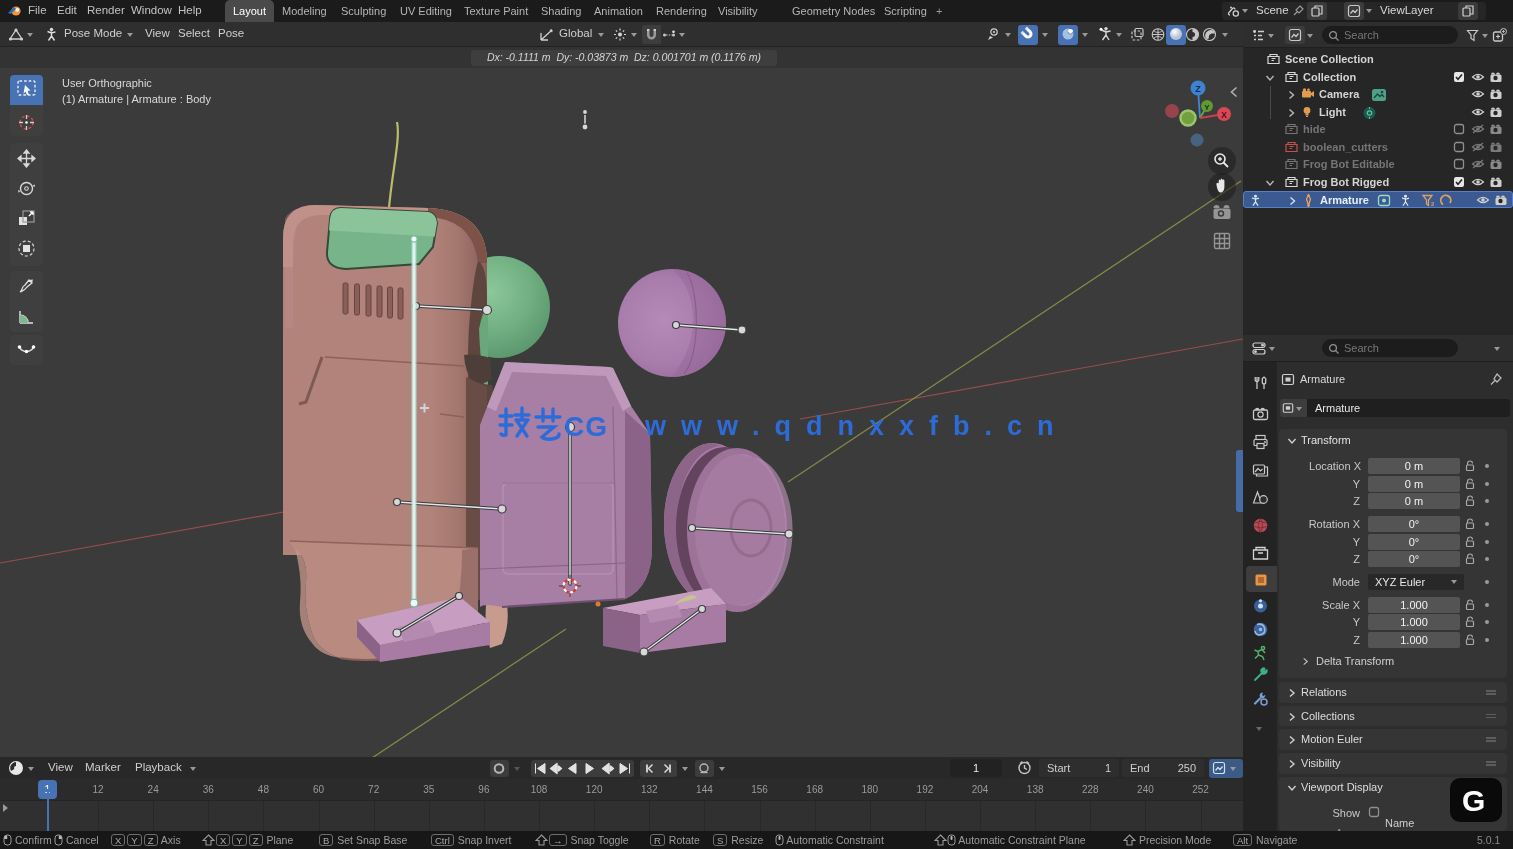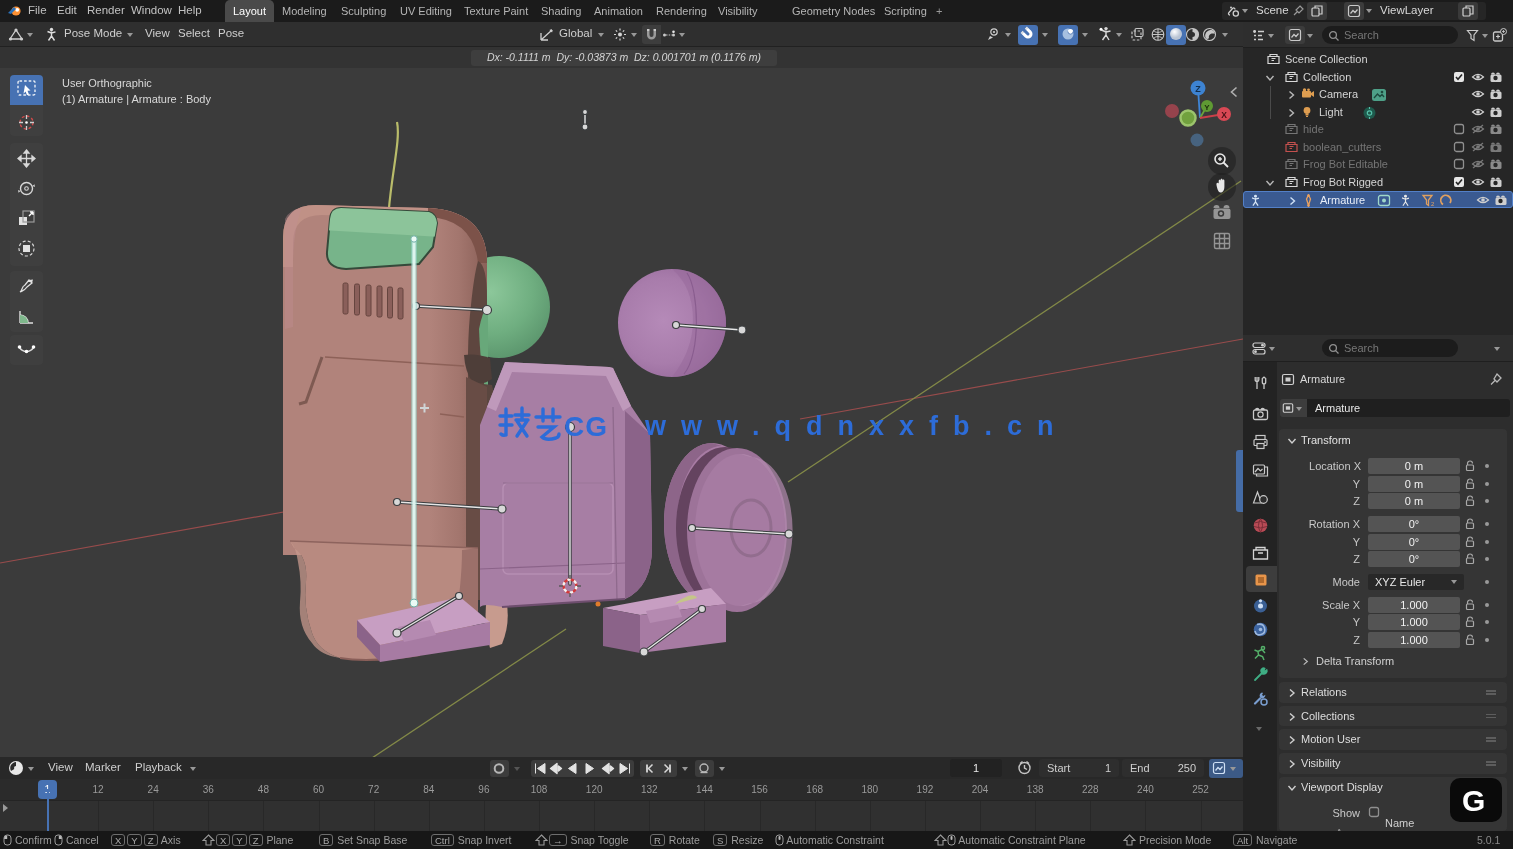--- a/index.html
+++ b/index.html
@@ -19,21 +19,21 @@
 #infostrip span{position:absolute;left:471px;top:3px;width:306px;height:16px;background:#3e3e3e;border-radius:3px;color:#d5d5d5;font-size:10.5px;text-align:center;line-height:15px;}
 .vptext{color:#d9d9d9;font-size:11px;}
 
 .tbtn{position:absolute;left:10px;width:33px;height:30px;background:#3f3f3f;border-radius:4px;}
 .tbtn.active{background:#4772b3;}
 
 #rpanel{left:1243px;top:22px;width:270px;height:809px;background:#262626;}
 #outhead{left:1243px;top:22px;width:270px;height:26px;background:#2e2e2e;border-bottom:1px solid #1f1f1f;}
 .srch{position:absolute;background:#1c1c1c;border-radius:10px;color:#7f7f7f;font-size:11px;}
 
-.orow{position:absolute;left:1243px;width:270px;height:17.5px;font-size:11px;color:#d4d4d4;}
+.orow{position:absolute;left:1243px;width:270px;height:17.5px;font-size:11px;color:#d4d4d4;font-weight:bold;}
 .orow .ic{position:absolute;top:2px;}
 
 #prophead{left:1243px;top:335px;width:270px;height:27px;background:#2e2e2e;border-bottom:1px solid #1f1f1f;}
 #propbody{left:1277px;top:362px;width:236px;height:469px;background:#2d2d2d;}
 #proptabs{left:1243px;top:362px;width:34px;height:469px;background:#232323;}
 .field{position:absolute;background:#545454;border-radius:2px;color:#f2f2f2;font-size:11px;text-align:center;height:16px;line-height:16px;}
 .plabel{position:absolute;color:#c8c8c8;font-size:11px;text-align:right;}
 
 #tl{left:0;top:757px;width:1243px;height:74px;background:#2b2b2b;}
 #tlhead{position:absolute;left:0;top:0;width:1243px;height:22px;background:#282828;color:#cfcfcf;font-size:11.5px;}
@@ -879,21 +879,21 @@
 <svg class="abs" style="left:8px;top:30.5px" width="10" height="10" viewBox="0 0 10 10">
         <path d="M3 1.5 L7 5 L3 8.5" stroke="#cfcfcf" fill="none" stroke-width="1.4"></path>
       </svg>
 <span class="abs" style="left:22px;top:28.5px;color:#dedede">Collections</span>
 <span class="abs" style="left:207px;top:32.5px;width:10px;height:1.5px;background:#5d5d5d"></span>
       <span class="abs" style="left:207px;top:35.5px;width:10px;height:1.5px;background:#5d5d5d"></span>
 <div class="abs" style="left:0;top:48px;width:228px;height:20.5px;background:#353535;border-radius:4px"></div>
 <svg class="abs" style="left:8px;top:54px" width="10" height="10" viewBox="0 0 10 10">
         <path d="M3 1.5 L7 5 L3 8.5" stroke="#cfcfcf" fill="none" stroke-width="1.4"></path>
       </svg>
-<span class="abs" style="left:22px;top:52px;color:#dedede">Motion User</span>
+<span class="abs" style="left:22px;top:52px;color:#dedede">Motion Euler</span>
 <span class="abs" style="left:207px;top:56px;width:10px;height:1.5px;background:#5d5d5d"></span>
       <span class="abs" style="left:207px;top:59px;width:10px;height:1.5px;background:#5d5d5d"></span>
 <div class="abs" style="left:0;top:72px;width:228px;height:20.5px;background:#353535;border-radius:4px"></div>
 <svg class="abs" style="left:8px;top:78px" width="10" height="10" viewBox="0 0 10 10">
         <path d="M3 1.5 L7 5 L3 8.5" stroke="#cfcfcf" fill="none" stroke-width="1.4"></path>
       </svg>
 <span class="abs" style="left:22px;top:76px;color:#dedede">Visibility</span>
 <span class="abs" style="left:207px;top:80px;width:10px;height:1.5px;background:#5d5d5d"></span>
       <span class="abs" style="left:207px;top:83px;width:10px;height:1.5px;background:#5d5d5d"></span>
 <div class="abs" style="left:0;top:96px;width:228px;height:54px;background:#353535;border-radius:4px"></div>
@@ -970,21 +970,21 @@
         </svg>
 <span class="caret abs" style="left:1230px;top:10px"></span>
       </div>
       <div id="ruler">
         <span class="abs" style="left:86.034px;top:5px;width:24px;text-align:center">12</span>
 <span class="abs" style="left:141.162px;top:5px;width:24px;text-align:center">24</span>
 <span class="abs" style="left:196.29000000000002px;top:5px;width:24px;text-align:center">36</span>
 <span class="abs" style="left:251.418px;top:5px;width:24px;text-align:center">48</span>
 <span class="abs" style="left:306.546px;top:5px;width:24px;text-align:center">60</span>
 <span class="abs" style="left:361.67400000000004px;top:5px;width:24px;text-align:center">72</span>
-<span class="abs" style="left:416.802px;top:5px;width:24px;text-align:center">84</span>
+<span class="abs" style="left:416.802px;top:5px;width:24px;text-align:center">35</span>
 <span class="abs" style="left:471.93px;top:5px;width:24px;text-align:center">96</span>
 <span class="abs" style="left:527.058px;top:5px;width:24px;text-align:center">108</span>
 <span class="abs" style="left:582.186px;top:5px;width:24px;text-align:center">120</span>
 <span class="abs" style="left:637.3140000000001px;top:5px;width:24px;text-align:center">132</span>
 <span class="abs" style="left:692.442px;top:5px;width:24px;text-align:center">144</span>
 <span class="abs" style="left:747.57px;top:5px;width:24px;text-align:center">156</span>
 <span class="abs" style="left:802.6980000000001px;top:5px;width:24px;text-align:center">168</span>
 <span class="abs" style="left:857.826px;top:5px;width:24px;text-align:center">180</span>
 <span class="abs" style="left:912.9540000000001px;top:5px;width:24px;text-align:center">192</span>
 <span class="abs" style="left:968.0820000000001px;top:5px;width:24px;text-align:center">204</span>

